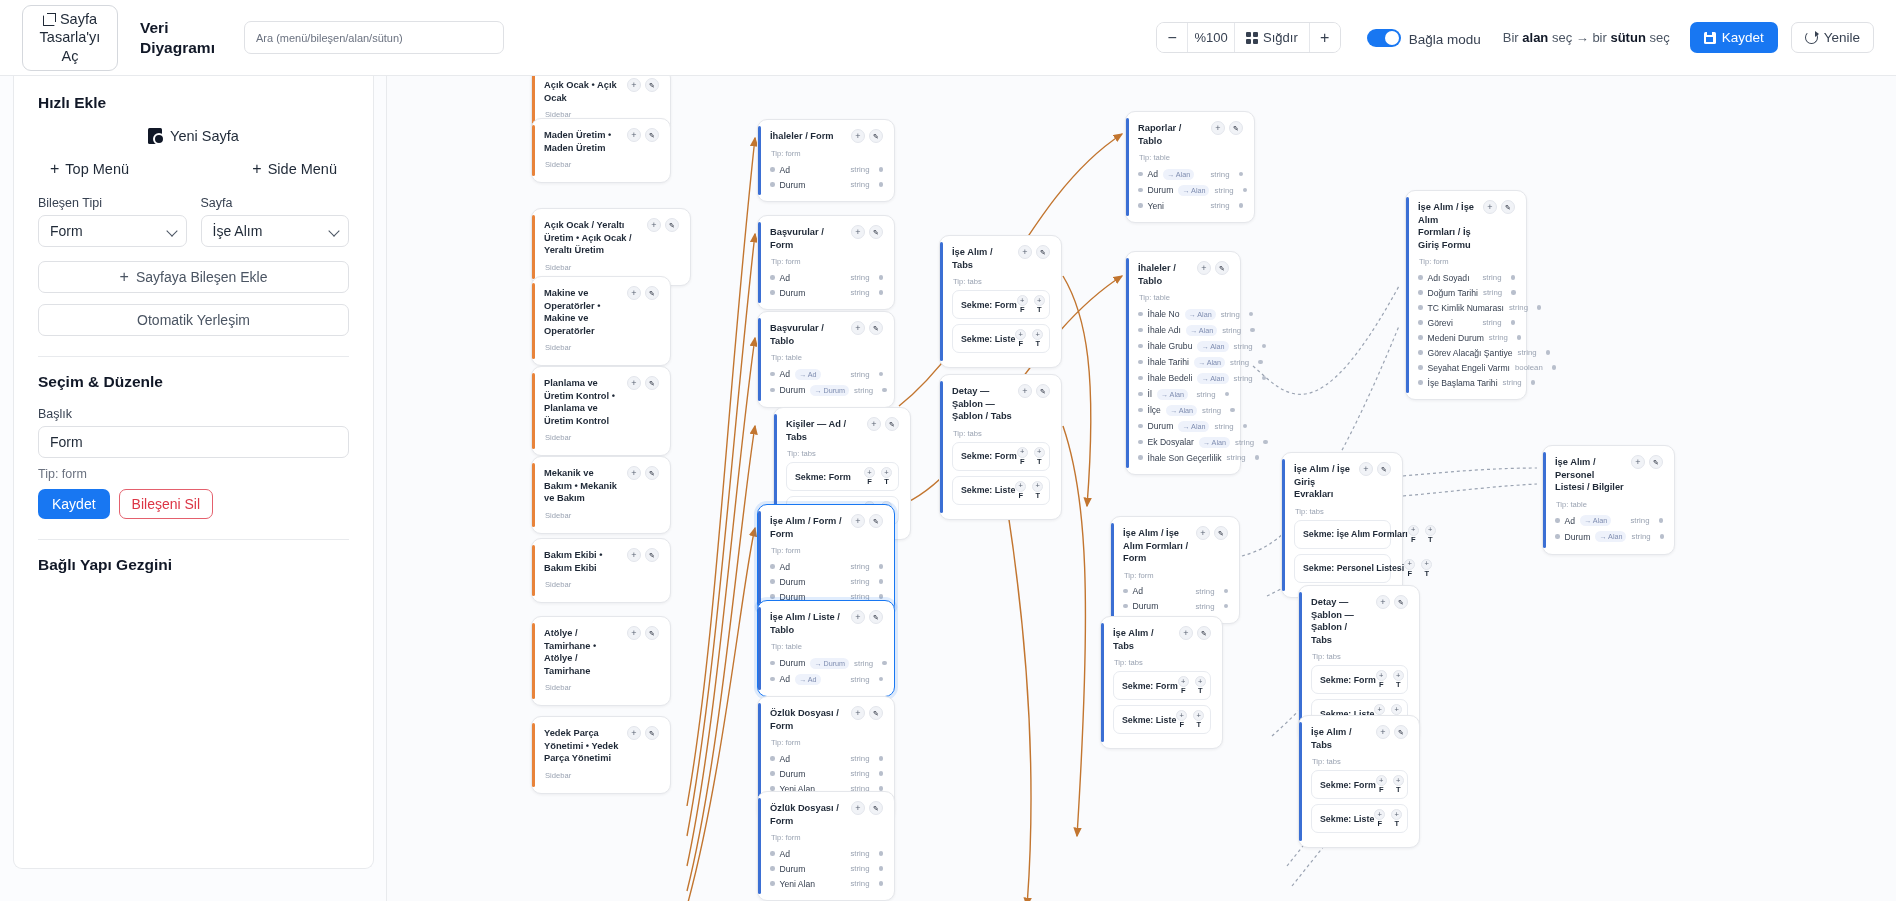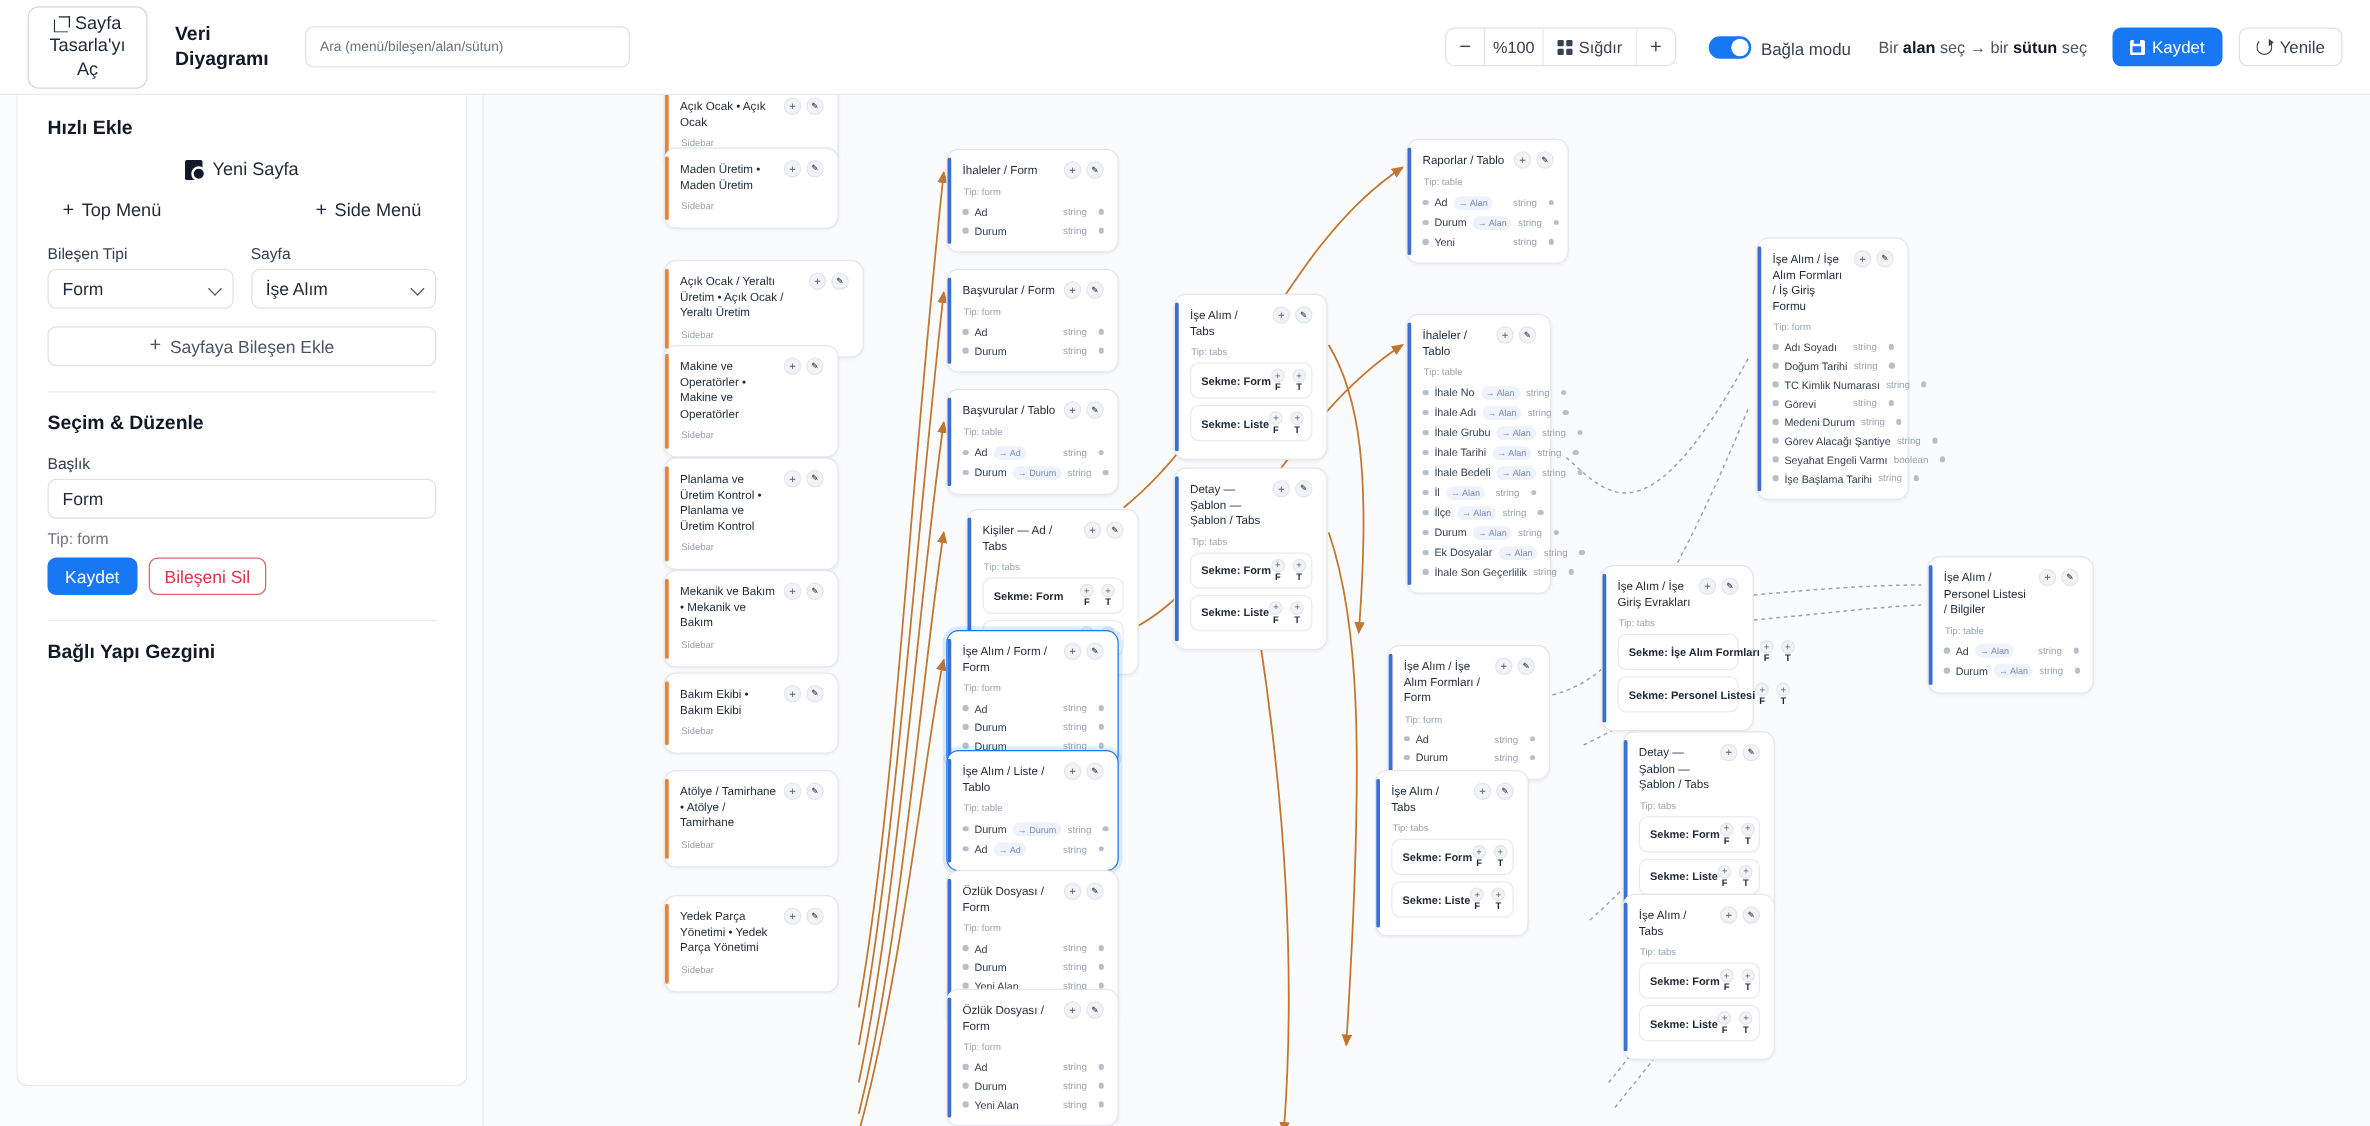--- a/index.html
+++ b/index.html
@@ -236,21 +236,21 @@
   }
   .node.sidebar-node::before { background: #e8833a; }
   .node.comp-node::before { background: #3b6fd4; }
   .node.selected {
     border: 1.6px solid #1877F2;
     box-shadow: 0 0 0 3px rgba(24,119,242,0.13);
   }
 
   .node-head { display: flex; align-items: flex-start; gap: 6px; }
   .node-title {
-    flex: 1; font-size: 9.3px; font-weight: normal; color: #1f2937; line-height: 1.35;
+    flex: 1; font-size: 9.3px; font-weight: bold; color: #1f2937; line-height: 1.35;
     padding-top: 1px;
   }
   .node-actions { display: flex; gap: 4px; flex: none; }
   .nbtn {
     width: 14px; height: 14px; border-radius: 50%;
     background: #f1f3f7; border: 1px solid #e3e6ec;
     display: flex; align-items: center; justify-content: center;
     font-size: 9px; color: #5b6474; cursor: pointer; line-height: 1;
   }
   .nbtn.pen { font-size: 7px; color: #111827; }
@@ -375,20 +375,21 @@
           <div class="select-box">İşe Alım</div>
           <span class="chev"></span>
         </div>
       </div>
     </div>
 
     <button class="wide-btn">
       <span class="plus-g">+</span>
       <span>Sayfaya Bileşen Ekle</span>
     </button>
+    <button class="wide-btn">Otomatik Yerleşim</button>
 
     <div class="divider"></div>
 
     <h3 class="sec-title">Seçim &amp; Düzenle</h3>
     <label class="inp-label">Başlık</label>
     <input class="text-input" value="Form" style="">
     <div class="tip-text">Tip: form</div>
     <div class="btn-row">
       <button class="btn-save-sm">Kaydet</button>
       <button class="btn-del-sm">Bileşeni Sil</button>

